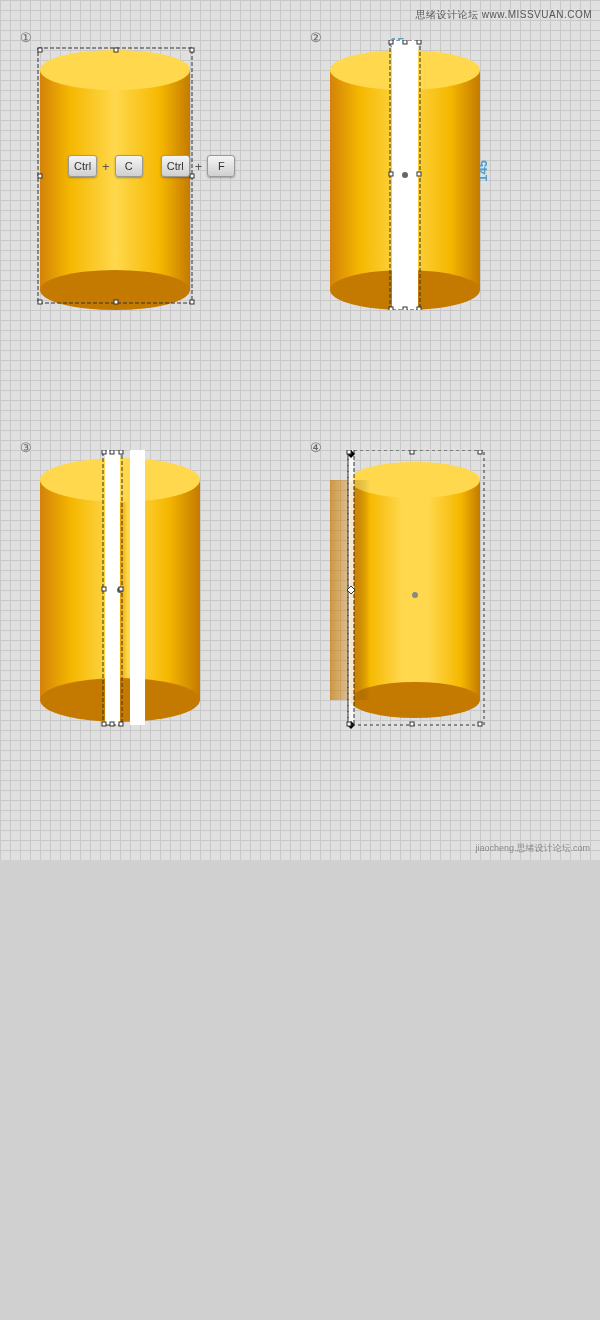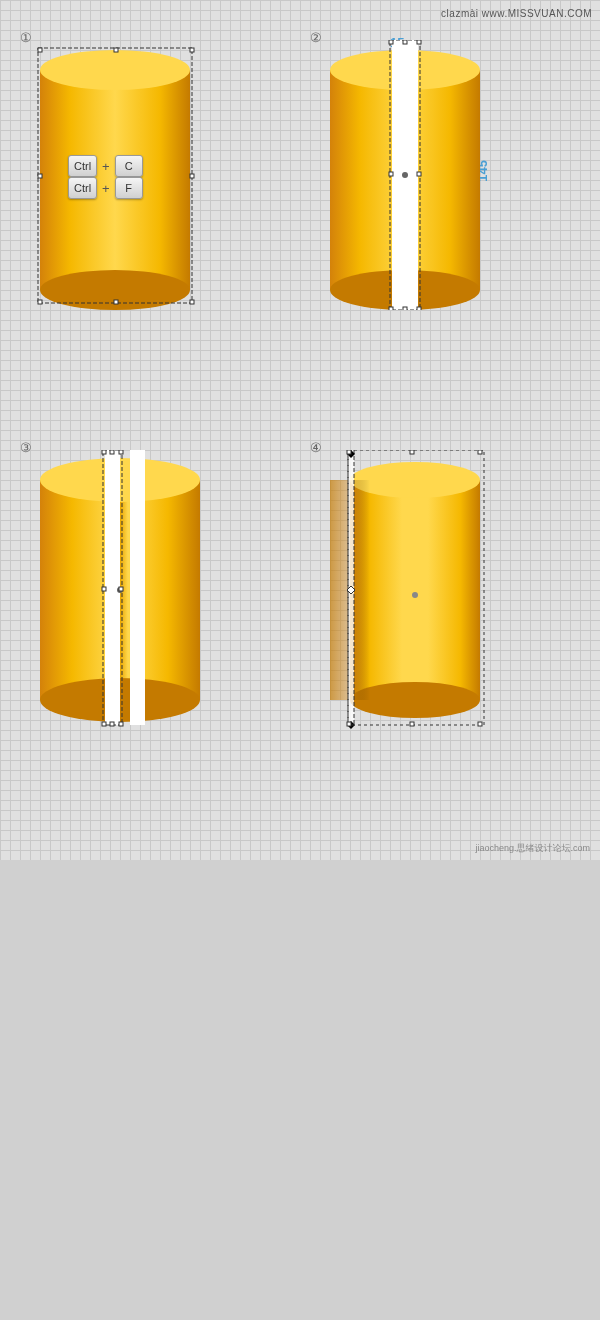--- a/index.html
+++ b/index.html
@@ -67,21 +67,21 @@
     .step-panel {
       position: absolute;
     }
   </style>
 </head>
 <body>
 
 <div class="canvas-area">
 
   <div class="watermark">
-    <span>clazmài  www.MISSVUAN.COM</span>
+    <span>思绪设计论坛  www.MISSVUAN.COM</span>
   </div>
 
   <div class="step-panel" style="top:30px; left:20px;">
     <span class="step-num" style="top:0;left:0;">①</span>
 
     <div style="position:relative; margin-top:10px; margin-left:10px;">
       <svg width="170" height="270" viewBox="0 0 170 270">
 
         <defs>
           <linearGradient id="cyl1grad" x1="0" y1="0" x2="1" y2="0">
@@ -103,21 +103,21 @@
         <rect x="8" y="8" width="4" height="4" fill="white" stroke="#333" stroke-width="1"></rect>
         <rect x="160" y="8" width="4" height="4" fill="white" stroke="#333" stroke-width="1"></rect>
         <rect x="8" y="260" width="4" height="4" fill="white" stroke="#333" stroke-width="1"></rect>
         <rect x="160" y="260" width="4" height="4" fill="white" stroke="#333" stroke-width="1"></rect>
         <rect x="84" y="8" width="4" height="4" fill="white" stroke="#333" stroke-width="1"></rect>
         <rect x="84" y="260" width="4" height="4" fill="white" stroke="#333" stroke-width="1"></rect>
         <rect x="8" y="134" width="4" height="4" fill="white" stroke="#333" stroke-width="1"></rect>
         <rect x="160" y="134" width="4" height="4" fill="white" stroke="#333" stroke-width="1"></rect>
       </svg>
       
-      <div style="position:absolute; top:115px; left:38px; display:flex; flex-direction:column; gap:0;">
+      <div style="position:absolute; top:115px; left:38px; display:flex; flex-direction:row; gap:18px;">
         <div style="display:flex; align-items:center; gap:3px;">
           <span class="key-box">Ctrl</span>
           <span class="plus-sign">+</span>
           <span class="key-box">C</span>
         </div>
         <div style="display:flex; align-items:center; gap:3px;">
           <span class="key-box">Ctrl</span>
           <span class="plus-sign">+</span>
           <span class="key-box">F</span>
         </div>

